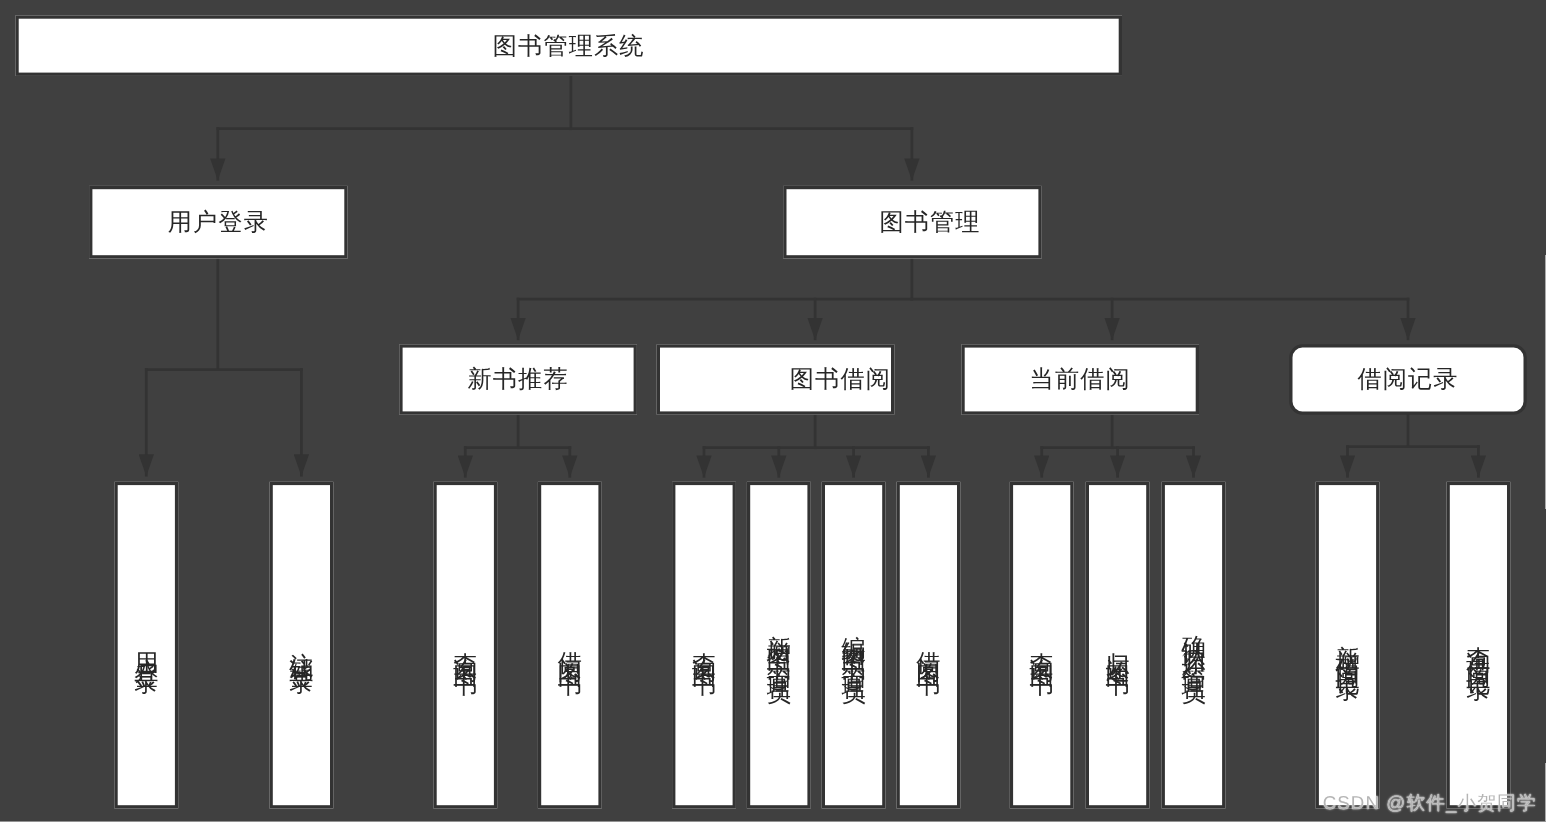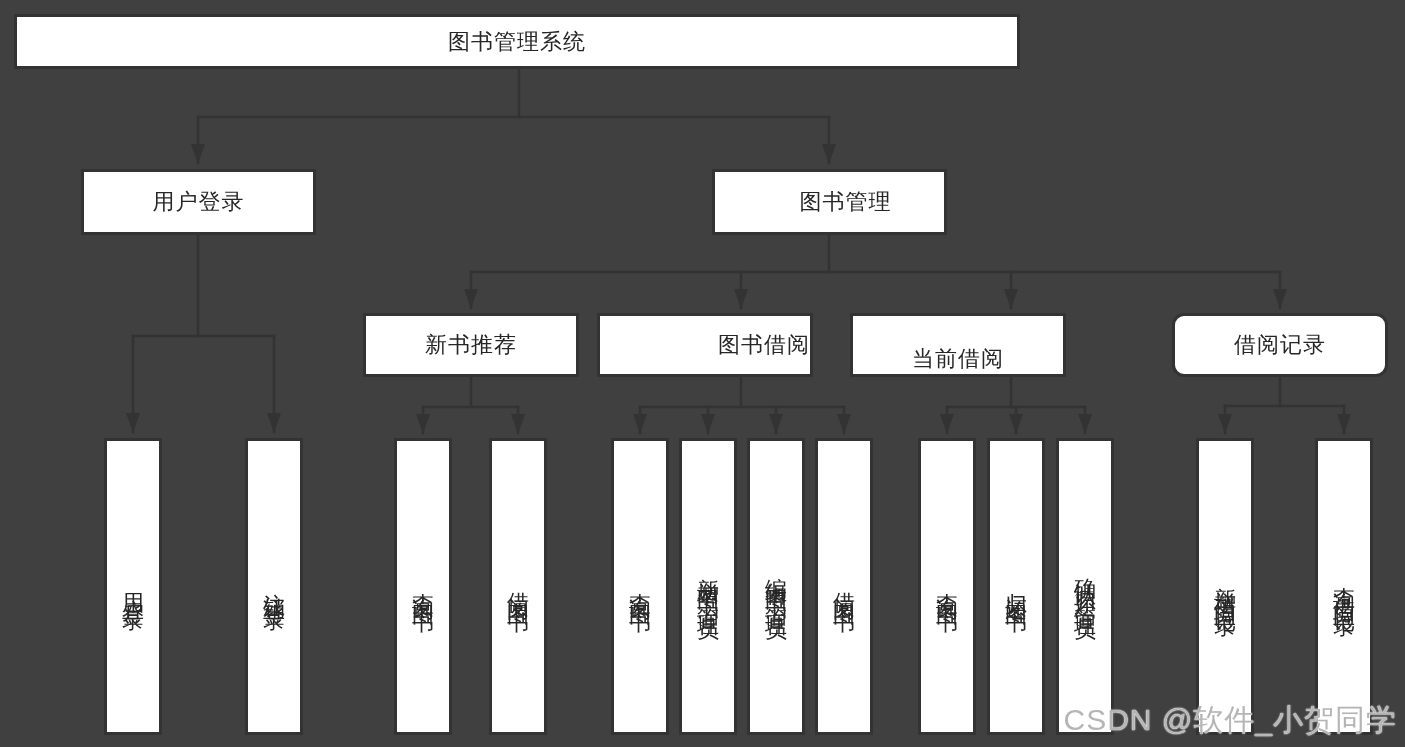--- a/index.html
+++ b/index.html
@@ -28,21 +28,21 @@
   }
   
   #n-root { left: 14px; top: 14px; width: 1006px; height: 55px; }
   
   #n-login { left: 81px;  top: 169px; width: 235px; height: 66px; }
   #n-mgmt  { left: 712px; top: 169px; width: 235px; height: 66px; padding-left: 32px; }
   
   .lvl3 { top: 313px; width: 216px; height: 64px; }
   #n-newbook { left: 363px; }
   #n-borrow  { left: 597px; justify-content: flex-end; }
-  #n-current { left: 850px; align-items: flex-end; }
+  #n-current { left: 874px; }
   #n-record  { left: 1172px; border-radius: 12px; }
   
   .leaf { top: 438px; width: 58px; height: 297px; }
   .leaf .vlbl {
     writing-mode: vertical-rl;
     text-orientation: mixed;
     font-size: 22px;
     letter-spacing: 6px;
     line-height: 1;
   }
@@ -53,21 +53,21 @@
   #lf-d0 { left: 918px; }  #lf-d1 { left: 987px; }  #lf-d2 { left: 1056px; }
   #lf-e0 { left: 1196px; } #lf-e1 { left: 1315px; }
 
   #wires { position: absolute; left: 0; top: 0; width: 1405px; height: 747px; pointer-events: none; }
   #wires path { stroke: #333333; stroke-width: 2.5px; fill: none; stroke-linecap: square; }
 
   #watermark {
     position: absolute;
     right: 8px;
     bottom: 6px;
-    font-size: 30px;
+    font-size: 17px;
     color: #b5b5b5;
     text-shadow: 0 0 2px #ffffff, 0 0 1px #ffffff;
     letter-spacing: 1px;
     white-space: nowrap;
     z-index: 5;
   }
 </style>
 </head>
 <body>
 

